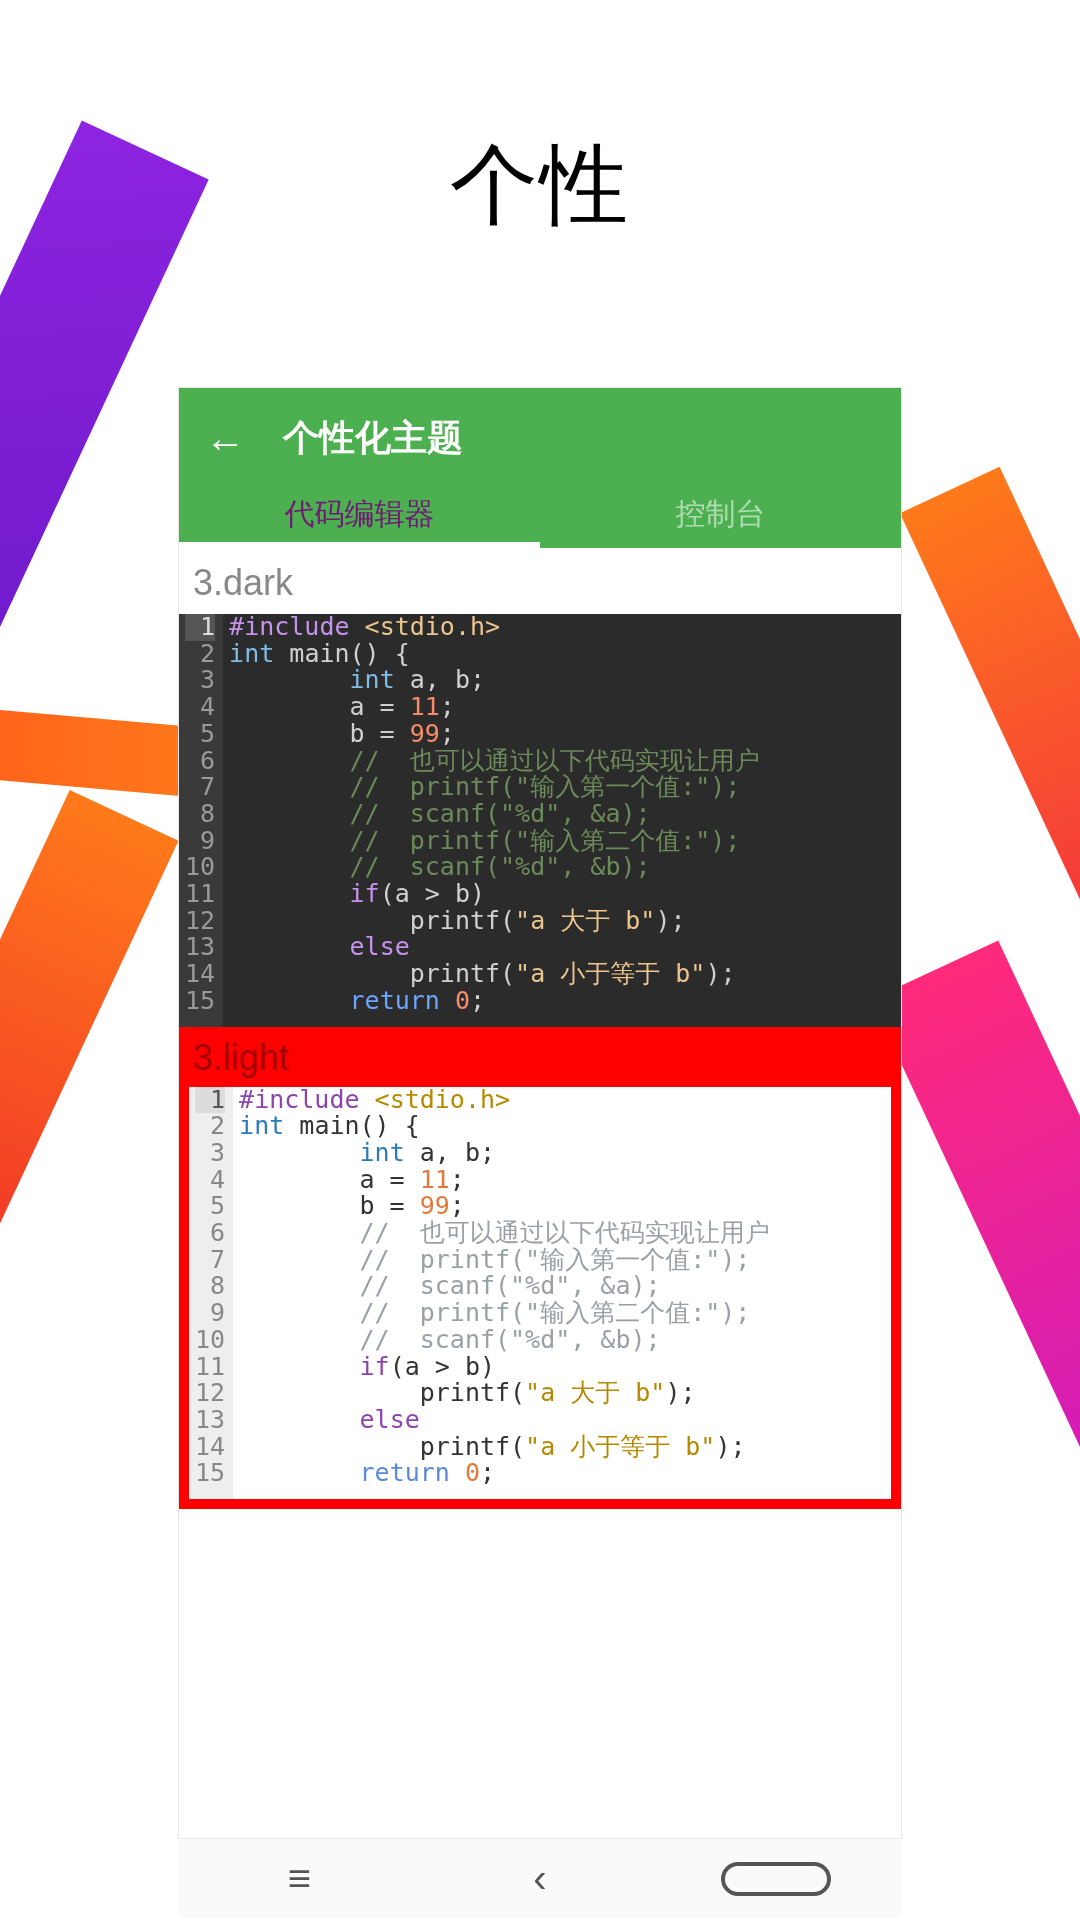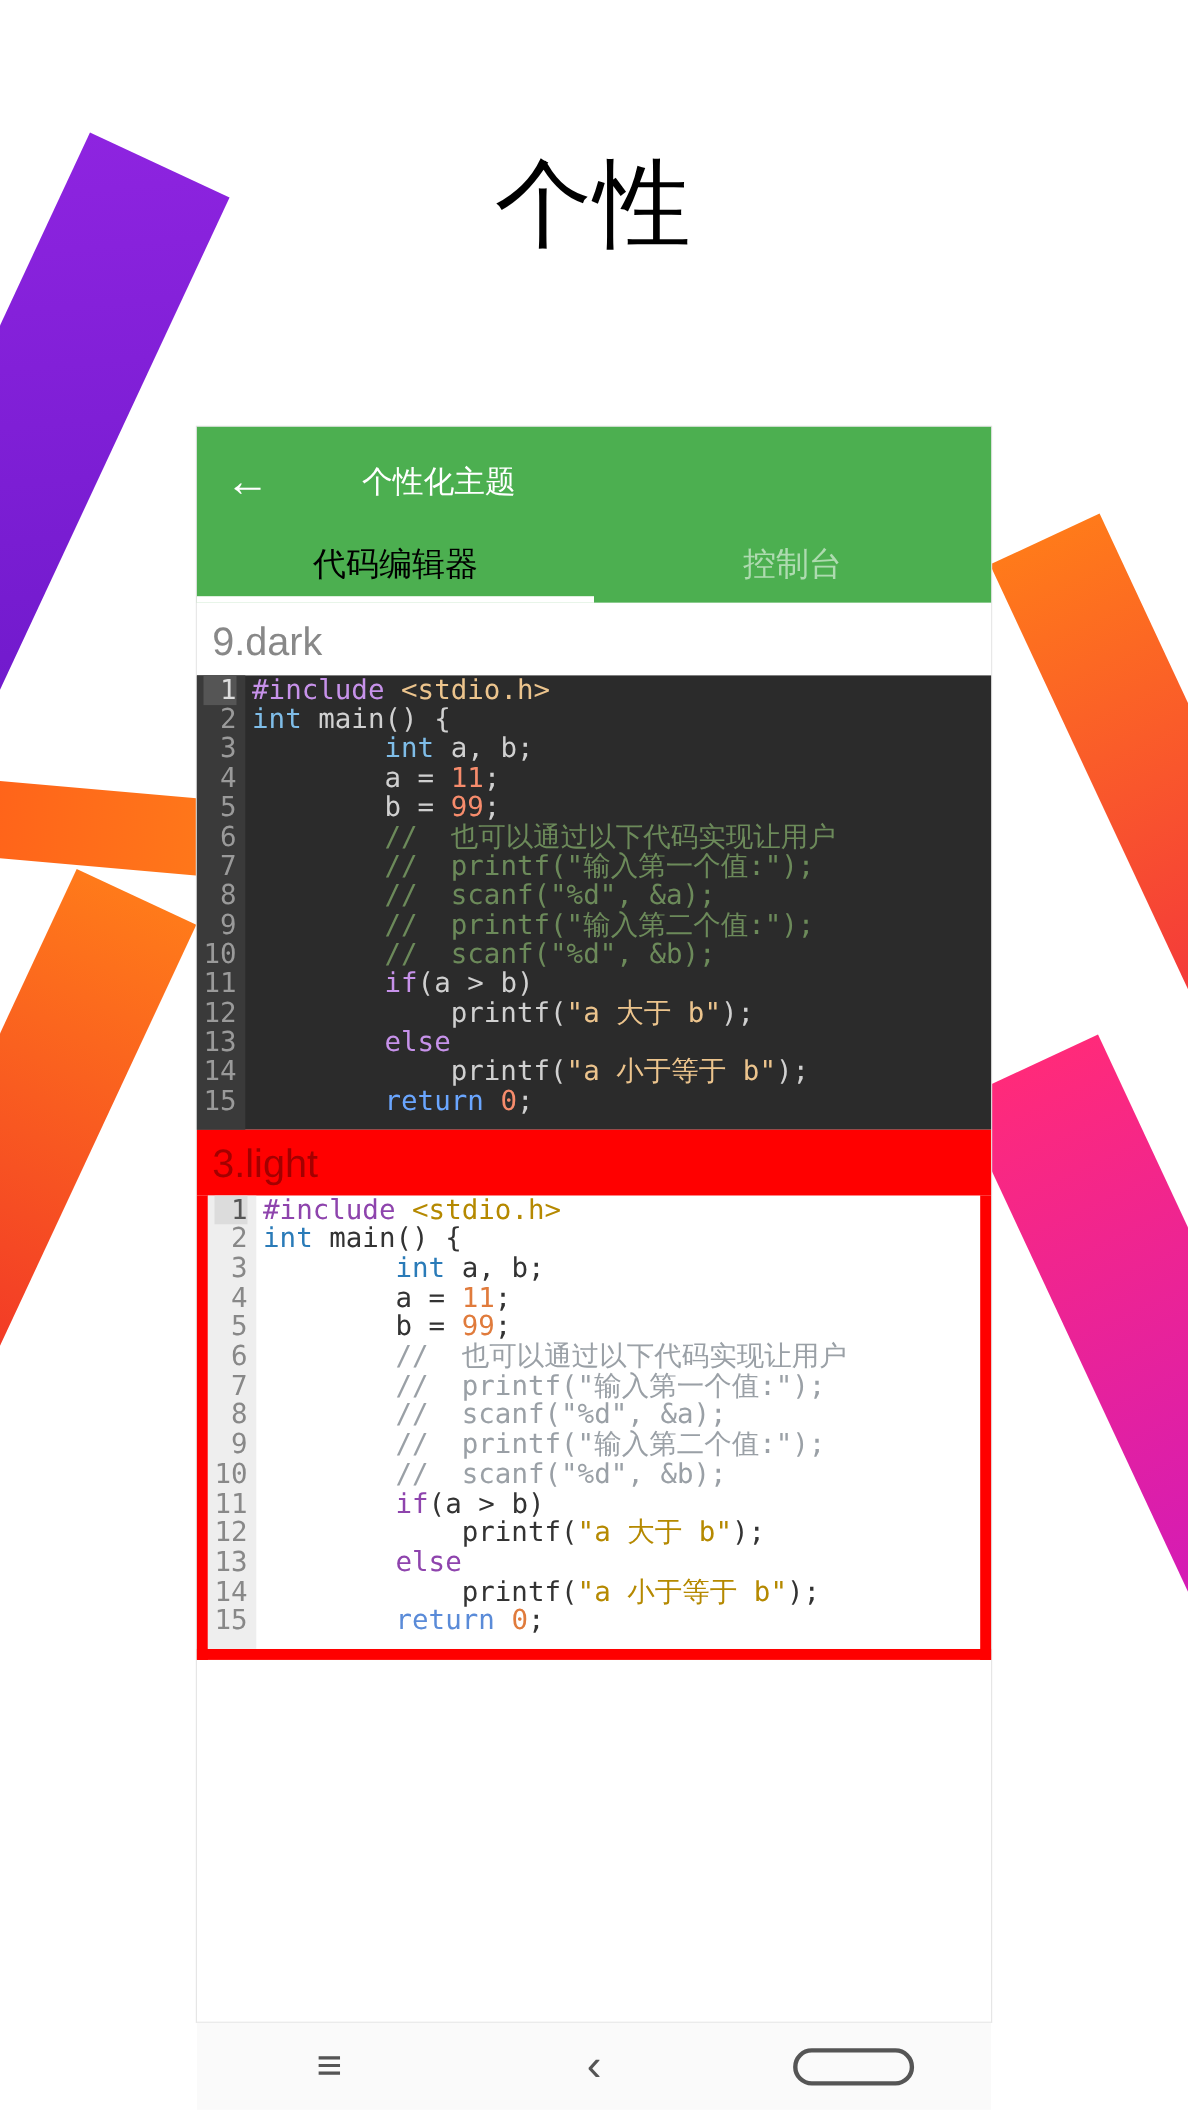--- a/index.html
+++ b/index.html
@@ -69,34 +69,34 @@
   }
   .appbar-top {
     height: 100px;
     display: flex; align-items: center;
     padding: 0 26px;
     gap: 38px;
   }
   .back-icon {
     font-size: 40px; line-height: 1;
   }
-  .appbar-title { font-size: 28px; font-weight: 400; margin-left: 46px; }
+  .appbar-title { font-size: 36px; font-weight: 700; }
   .tabs {
     display: flex;
     height: 60px;
   }
   .tab {
     flex: 1;
     text-align: center;
     font-size: 30px;
     line-height: 52px;
     color: rgba(255,255,255,.55);
     border-bottom: 6px solid transparent;
   }
-  .tab.active { color: #000000; border-bottom-color: #fff; }
+  .tab.active { color: #701a75; border-bottom-color: #fff; }
 
   .theme-label {
     font-size: 36px;
     color: #888;
     padding: 14px 14px 10px;
     background: #fff;
   }
   .theme-label.light-wrap { background: #ff0000; color:#a30000; padding: 10px 14px 8px;}
   .light-box { border: 10px solid #ff0000; border-top: 0; }
 
@@ -175,21 +175,21 @@
     <div class="appbar-top">
       <span class="back-icon">←</span>
       <span class="appbar-title">个性化主题</span>
     </div>
     <div class="tabs">
       <div class="tab active">代码编辑器</div>
       <div class="tab">控制台</div>
     </div>
   </div>
 
-  <div class="theme-label">9.dark</div>
+  <div class="theme-label">3.dark</div>
   <div class="dark">
     <div class="code">
       <div class="gutter" id="gutter-dark"><div class="cur">1</div><div>2</div><div>3</div><div>4</div><div>5</div><div>6</div><div>7</div><div>8</div><div>9</div><div>10</div><div>11</div><div>12</div><div>13</div><div>14</div><div>15</div></div>
       <div class="code-body" id="body-dark"><div><span class="inc">#include</span> <span class="hdr">&lt;stdio.h&gt;</span></div><div><span class="ty">int</span> <span class="fn">main</span>() {</div><div>        <span class="ty">int</span> a, b;</div><div>        a = <span class="num">11</span>;</div><div>        b = <span class="num">99</span>;</div><div>        <span class="cm">//  也可以通过以下代码实现让用户</span></div><div>        <span class="cm">//  printf("输入第一个值:");</span></div><div>        <span class="cm">//  scanf("%d", &amp;a);</span></div><div>        <span class="cm">//  printf("输入第二个值:");</span></div><div>        <span class="cm">//  scanf("%d", &amp;b);</span></div><div>        <span class="kw">if</span>(a &gt; b)</div><div>            printf(<span class="str">"a 大于 b"</span>);</div><div>        <span class="kw">else</span></div><div>            printf(<span class="str">"a 小于等于 b"</span>);</div><div>        <span class="kw2">return</span> <span class="num">0</span>;</div></div>
     </div>
   </div>
 
   <div class="theme-label light-wrap">3.light</div>
   <div class="light-box">
     <div class="light">

